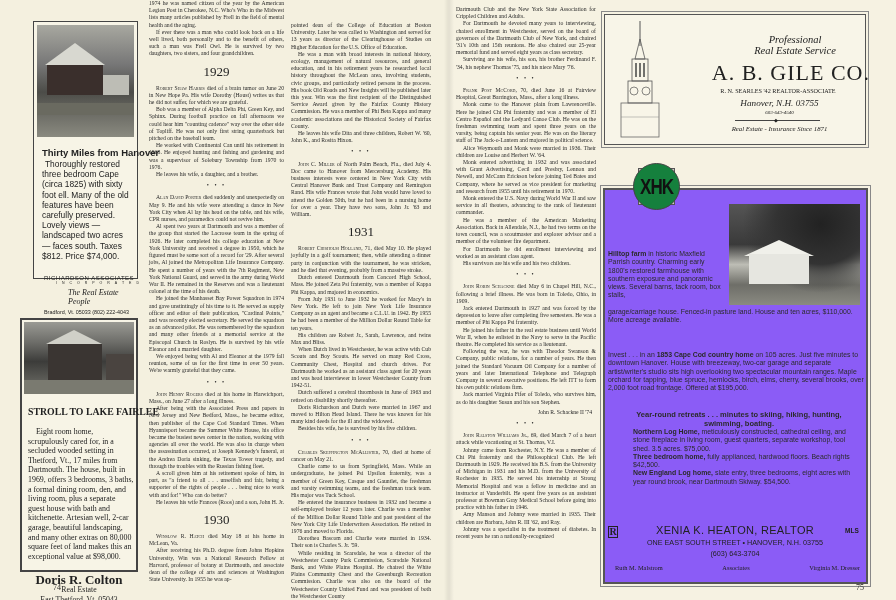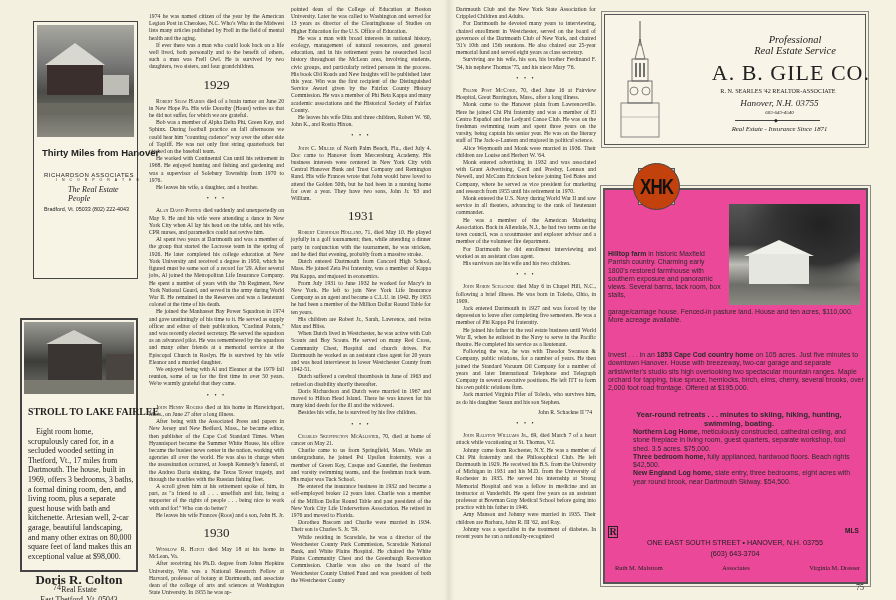--- a/index.html
+++ b/index.html
@@ -39,38 +39,38 @@
   .pn-right { left: 856px; }
 
   
   .col { position: absolute; font-family: "Liberation Serif", serif; font-size: 5.7px; line-height: 7.2px; text-align: justify; color: #2a2a2a; }
   .col p { text-indent: 7px; }
   .col p.noindent { text-indent: 0; }
   .col .year { text-align: center; font-size: 13px; line-height: 16px; margin: 6px 0 5px; color: #222; }
   .col .stars { text-align: center; font-size: 6px; letter-spacing: 2px; margin: 4px 0 5px; }
   .col .sc { font-variant: small-caps; }
   .col .sig { text-align: right; margin: 3px 4px 4px 0; }
-  .colA { left: 149px; top: 13px; width: 135px; }
-  .colB { left: 291px; top: 6px; width: 140px; }
+  .colA { left: 149px; top: 0; width: 135px; }
+  .colB { left: 291px; top: 22px; width: 140px; }
   .colC { left: 456px; top: 6px; width: 140px; }
 
   
   .gile { position: absolute; left: 604px; top: 14px; width: 262px; height: 131px; border: 1.5px solid #555; outline: 1px solid #888; outline-offset: 2px; background: #f8f5e8; }
   .gile .tower { position: absolute; left: 10px; top: 6px; width: 50px; height: 118px; }
   .gile .pro { position: absolute; left: 115px; top: 19px; width: 150px; text-align: center; font-style: italic; font-size: 10.5px; line-height: 11px; }
   .gile .co-name { position: absolute; left: 80px; top: 45px; width: 185px; text-align: right; font-size: 22px; letter-spacing: 1px; }
   .gile .assoc { position: absolute; left: 82px; top: 72px; width: 182px; text-align: center; font-size: 6.2px; white-space: nowrap; }
   .gile .town { position: absolute; left: 92px; top: 83px; width: 165px; text-align: center; font-style: italic; font-size: 9.2px; }
   .gile .phone { position: absolute; left: 92px; top: 95px; width: 165px; text-align: center; font-style: italic; font-size: 5px; }
   .gile .rule { position: absolute; left: 130px; top: 105px; width: 85px; border-top: 0.8px solid #444; }
   .gile .diamond { position: absolute; left: 169px; top: 102px; font-size: 5px; }
   .gile .since { position: absolute; left: 92px; top: 110px; width: 165px; text-align: center; font-style: italic; font-size: 6.8px; }
 
-  .heaton { position: absolute; left: 603px; top: 188px; width: 265px; height: 396px; border: 2px solid #555; outline: 1px solid #888; outline-offset: 2px; background: #ec4899; font-family: "Liberation Sans", sans-serif; }
-  .xhk { position: absolute; left: 633px; top: 163px; width: 47px; height: 47px; border-radius: 50%; border: 1px solid #444; background: #c2410c; display: flex; align-items: center; justify-content: center; z-index: 3; }
+  .heaton { position: absolute; left: 603px; top: 188px; width: 265px; height: 396px; border: 2px solid #555; outline: 1px solid #888; outline-offset: 2px; background: #8b5cf6; font-family: "Liberation Sans", sans-serif; }
+  .xhk { position: absolute; left: 633px; top: 163px; width: 47px; height: 47px; border-radius: 50%; border: 1px solid #444; background: #15803d; display: flex; align-items: center; justify-content: center; z-index: 3; }
   .xhk-sq { position: absolute; left: 638px; top: 168px; width: 37px; height: 37px; border: 1px solid #555; z-index: 2; background: #cfcdc3; }
   .xhk span { font-family: "Liberation Sans", sans-serif; font-weight: bold; font-size: 17px; letter-spacing: -1px; color: #111; transform: scaleY(1.3); display: inline-block; }
   .heaton .farm-photo { position: absolute; left: 124px; top: 14px; width: 131px; height: 101px;
     background: radial-gradient(ellipse at 70% 20%, #222 0%, #333 35%, transparent 60%), linear-gradient(180deg,#555 0%,#3a3a3a 40%,#bdbdb5 60%,#6e6e68 80%,#8a8a82 100%); }
   .farm-house { position: absolute; left: 20px; top: 50px; width: 60px; height: 30px; background: #e6e6e0; }
   .farm-roof { position: absolute; left: 15px; top: 36px; width: 0; height: 0; border-left: 35px solid transparent; border-right: 35px solid transparent; border-bottom: 16px solid #f0f0ea; }
   .heaton .t { position: absolute; font-size: 6.9px; line-height: 8.3px; color: #2b2b2b; }
   .heaton .t b { font-weight: bold; }
   .heaton .hill { left: 3px; top: 60px; width: 118px; }
   .heaton .hill2 { left: 3px; top: 118px; width: 255px; }
@@ -92,20 +92,21 @@
 <div class="gutter"></div>
 
 <div class="ad-box ad1">
   <div class="photo">
     <div class="roof" style="left:8px;top:18px;border-left:30px solid transparent;border-right:30px solid transparent;border-bottom:22px solid #d8d8d0;"></div>
     <div class="house-shape" style="left:10px;top:40px;width:56px;height:30px;background:#3a2f2c;"></div>
     <div class="house-shape" style="left:66px;top:50px;width:26px;height:20px;background:#bdbdb5;"></div>
     <div class="house-shape" style="left:0;top:78px;width:105px;height:12px;background:#6a6a60;"></div>
   </div>
   <div class="ad-title">Thirty Miles from Hanover</div>
+  <div class="ad-body">Thoroughly restored three bedroom Cape (circa 1825) with sixty foot ell. Many of the old features have been carefully preserved. Lovely views — landscaped two acres — faces south. Taxes $812. Price $74,000.</div>
   <div class="firm" style="text-transform:uppercase;">Richardson Associates</div>
   <div class="firm-sub">INCORPORATED</div>
   <div class="tag">The Real Estate People</div>
   <div class="addr">Bradford, Vt. 05033 (802) 222-4043</div>
 </div>
 
 <div class="ad-box ad2">
   <div class="photo">
     <div class="roof" style="left:22px;top:8px;border-left:28px solid transparent;border-right:28px solid transparent;border-bottom:14px solid #d0d0c8;"></div>
     <div class="house-shape" style="left:24px;top:22px;width:54px;height:36px;background:#3a3532;"></div>
@@ -235,20 +236,21 @@
   <div class="t hill"><b>Hilltop farm</b><span> in historic Maxfield Parrish country. Charming early 1800's restored farmhouse with southern exposure and panoramic views. Several barns, tack room, box stalls,</span></div>
   <div class="t hill2">garage/carriage house. Fenced-in pasture land. House and ten acres, $110,000. More acreage available.</div>
   <div class="t invest"><span>Invest . . . in an </span><b>1853 Cape Cod country home</b><span> on 105 acres. Just five minutes to downtown Hanover. House with breezeway, two-car garage and separate artist/writer's studio sits high overlooking two spectacular mountain ranges. Maple orchard for tapping, blue spruce, hemlocks, birch, elms, cherry, several brooks, over 2,000 foot road frontage. Offered at $195,000.</span></div>
   <div class="t retreat-h">Year-round retreats . . . minutes to skiing, hiking, hunting, swimming, boating.</div>
   <div class="t retreat">
     <div><b>Northern Log Home,</b><span> meticulously constructed, cathedral ceiling, and stone fireplace in living room, guest quarters, separate workshop, tool shed. 3.5 acres. $75,000.</span></div>
     <div><b>Three bedroom home,</b><span> fully applianced, hardwood floors. Beach rights $42,500.</span></div>
     <div><b>New England Log home,</b><span> slate entry, three bedrooms, eight acres with year round brook, near Dartmouth Skiway. $54,500.</span></div>
   </div>
   <div class="realtor-logo">R</div>
+  <div class="xname">XENIA K. HEATON, REALTOR</div>
   <div class="mls">MLS</div>
   <div class="xaddr">ONE EAST SOUTH STREET • HANOVER, N.H. 03755</div>
   <div class="xphone">(603) 643-3704</div>
   <div class="assoc-row">
     <span>Ruth M. Malstrom</span>
     <span>Associates</span>
     <span>Virginia M. Dresser</span>
   </div>
 </div>
 

